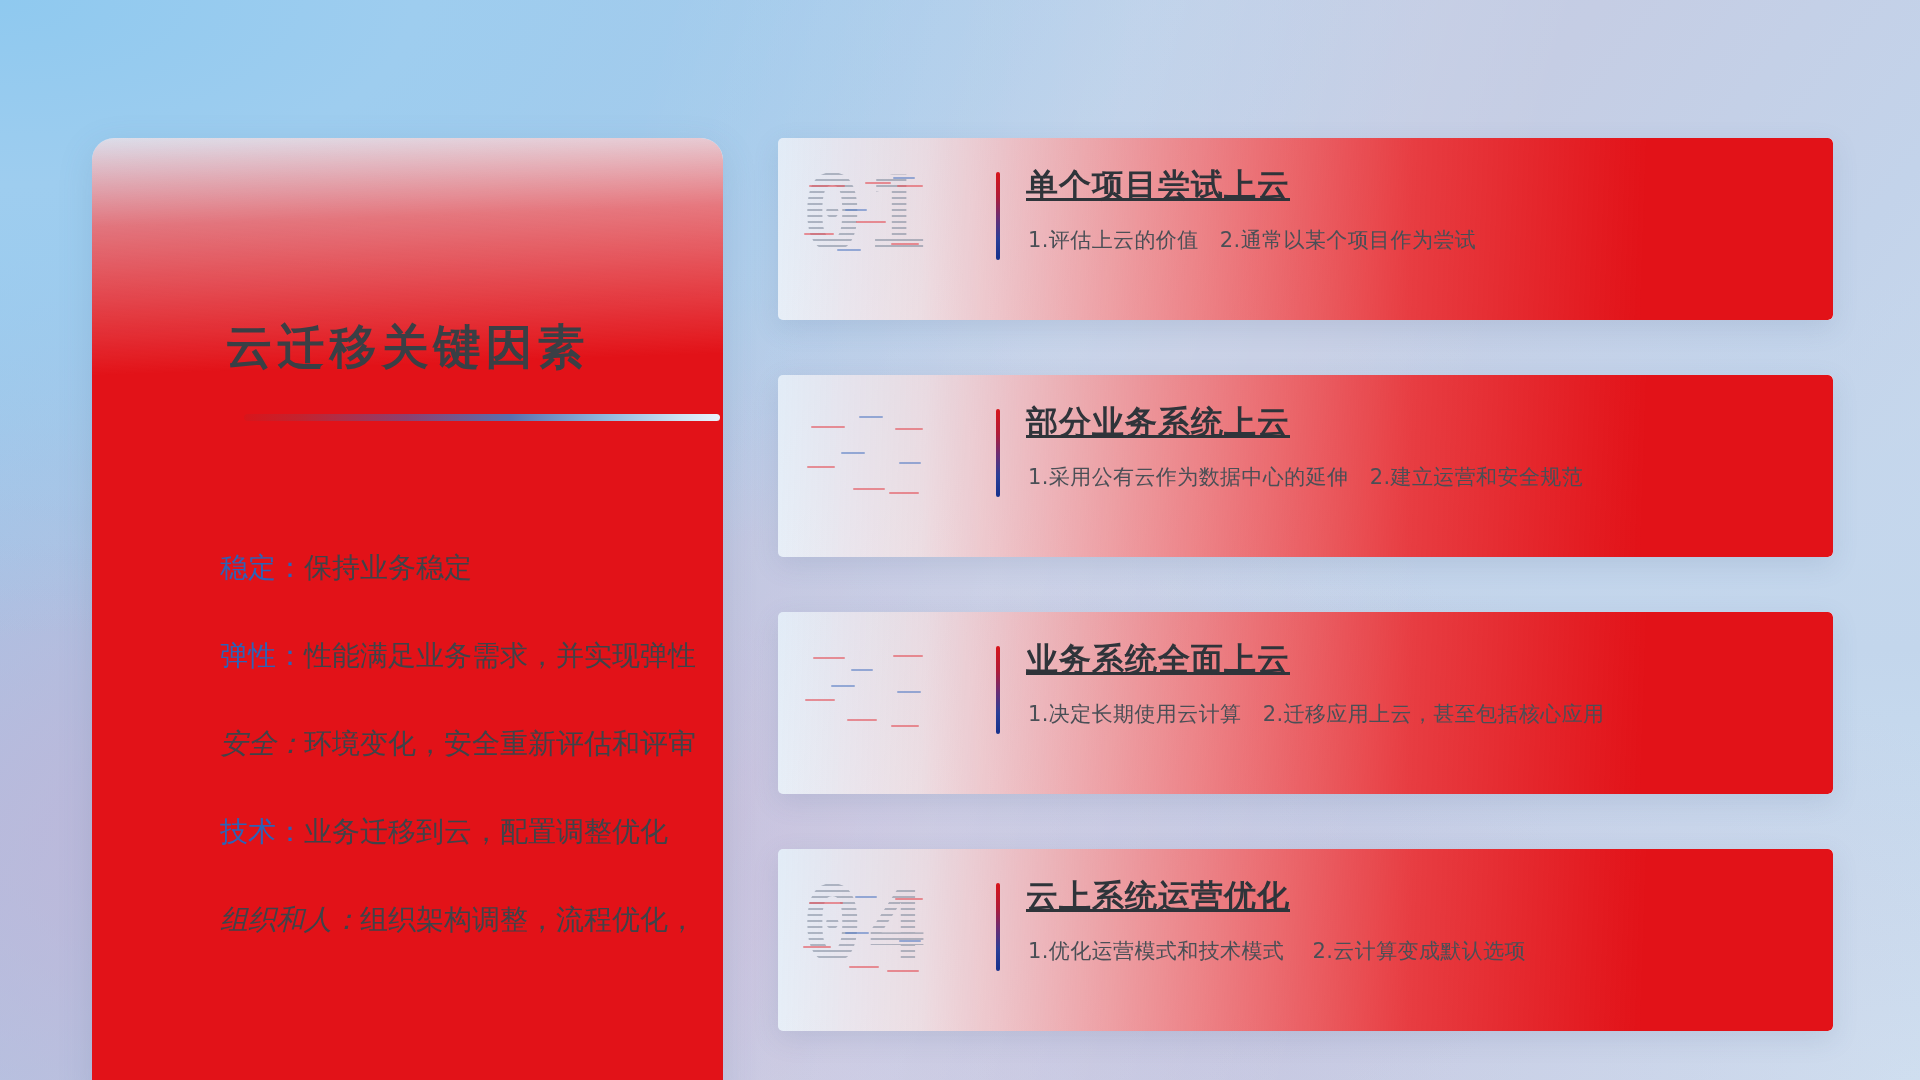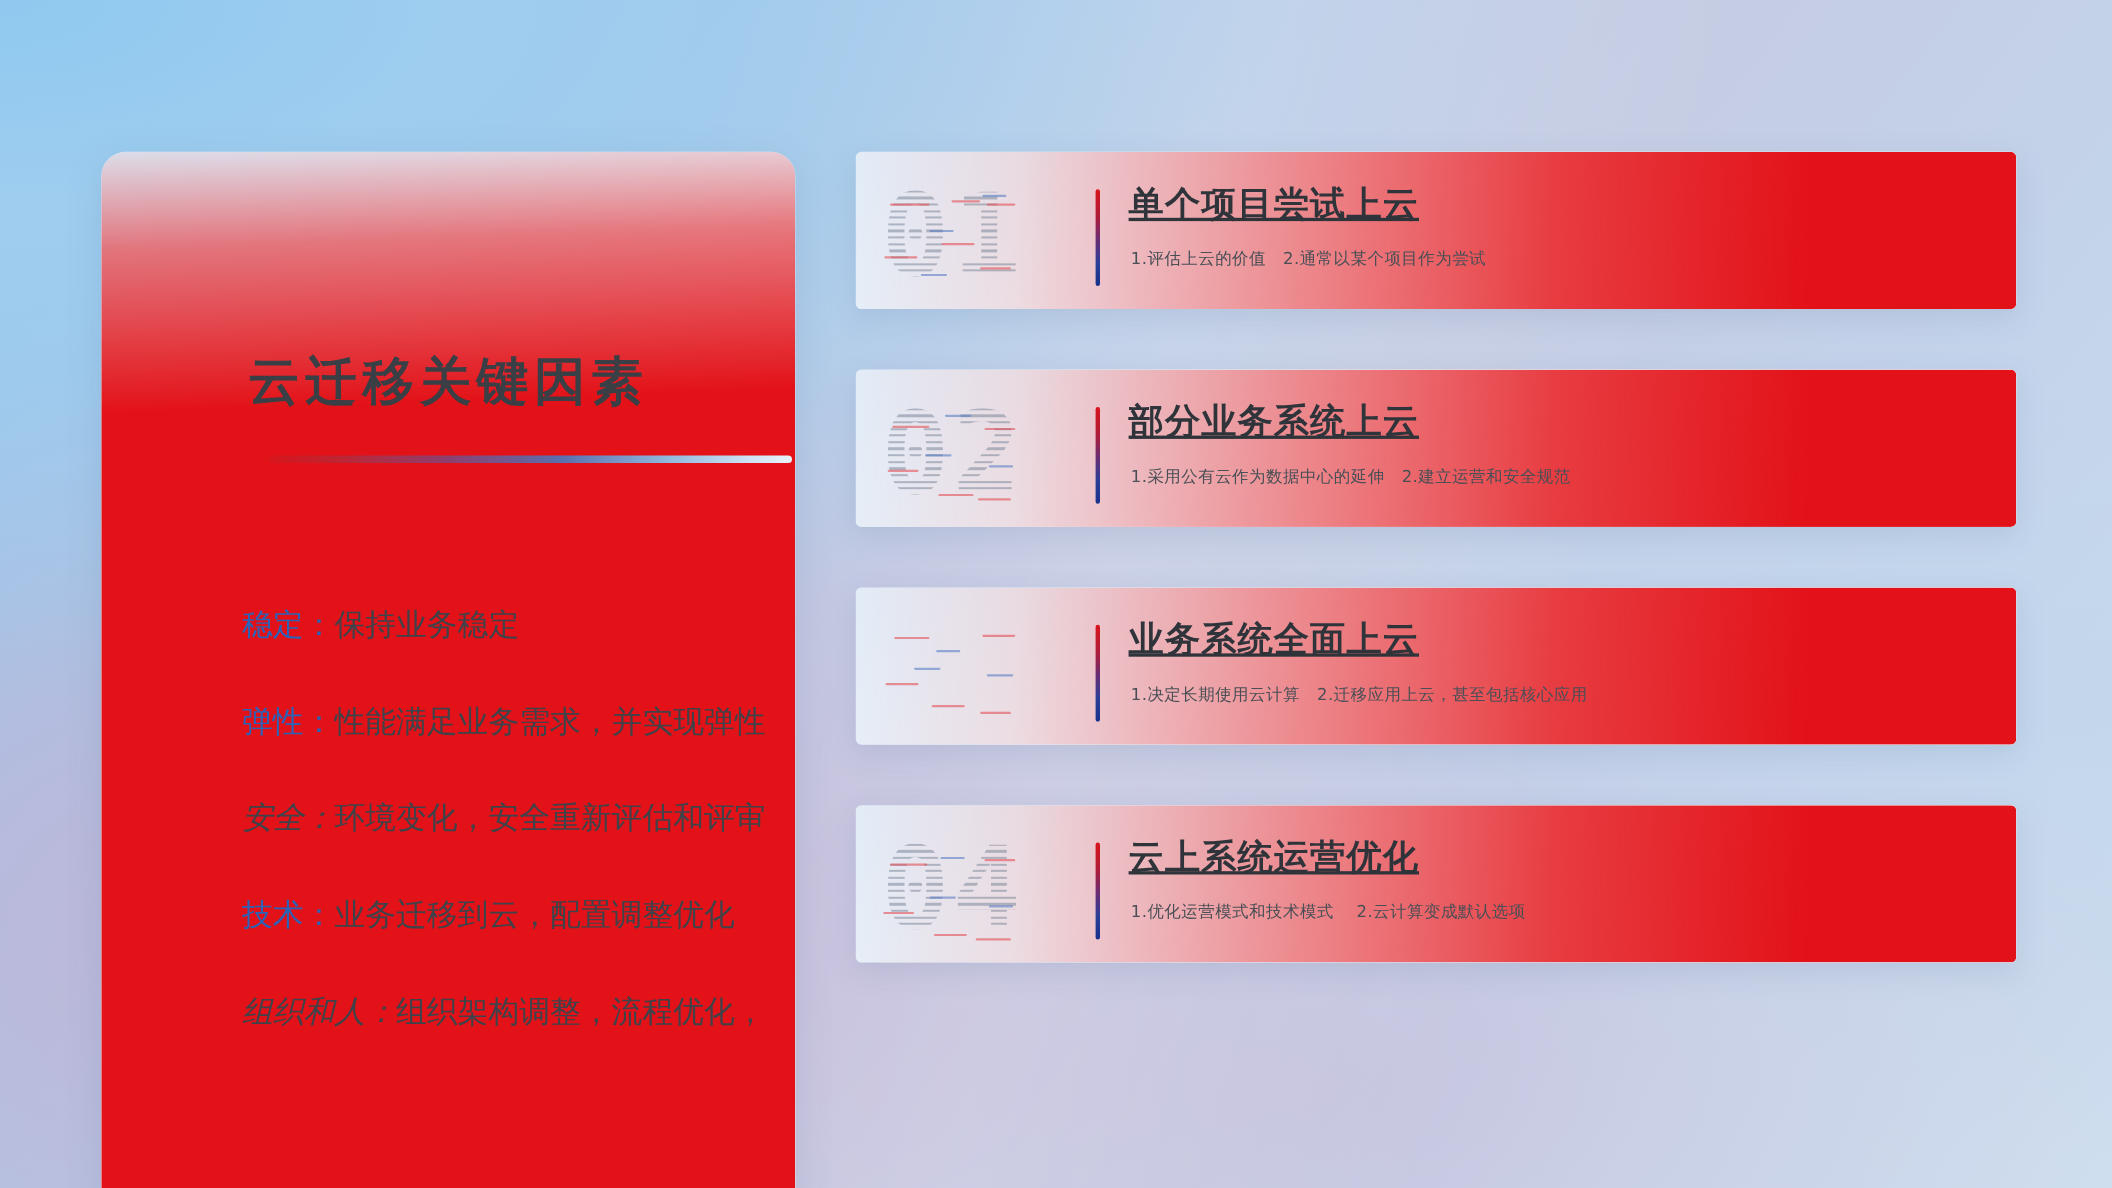--- a/index.html
+++ b/index.html
@@ -54,21 +54,21 @@
   }
   .li-row.tight{margin-bottom:58px;}
   .li-key{font-weight:400;}
   .li-key.blue{color:#2b63b8;}
   .li-key.gray{color:#3f4349;font-style:italic;}
   .li-val{color:#3f4349;}
 
   
   #cards{position:absolute;left:778px;top:138px;width:1055px;}
   .card{
-    position:relative;height:143px;margin-bottom:55px;border-radius:5px;
+    position:relative;height:182px;margin-bottom:55px;border-radius:5px;
     background:linear-gradient(118deg,#e2ecf7 0%,#eef4fa 20%,#f7fafd 42%,#ffffff 64%,#fdfeff 82%,#f6f9fd 100%);
     box-shadow:0 8px 26px rgba(80,110,150,0.15);
     overflow:hidden;
   }
   .card-border{
     position:absolute;inset:0;border-radius:5px;pointer-events:none;
     border:2.5px solid transparent;
     background:
       linear-gradient(#fff0,#fff0) padding-box,
       linear-gradient(92deg, rgba(226,18,24,0.00) 0%, rgba(226,18,24,0.10) 14%, rgba(226,18,24,0.42) 34%, rgba(226,18,24,0.82) 60%, #e21218 82%, #e21218 100%) border-box;
@@ -100,21 +100,21 @@
     background:linear-gradient(180deg,#d8151b 0%,#b01c38 28%,#6a2d74 52%,#2b3f97 76%,#17318c 100%);
   }
   .card-title{
     position:absolute;left:248px;top:26px;
     font-size:32px;font-weight:700;color:#2f343a;letter-spacing:1px;
     font-family:"DejaVu Sans","Liberation Sans",sans-serif;
     text-decoration:underline;
   }
   .card-sub{
     position:absolute;left:250px;top:88px;
-    font-size:15px;color:#4a4f56;letter-spacing:0.4px;white-space:pre;
+    font-size:21px;color:#4a4f56;letter-spacing:0.4px;white-space:pre;
     font-family:"DejaVu Sans","Liberation Sans",sans-serif;
   }
 </style>
 </head>
 <body>
 
 <div id="bg">
   <div id="bg-sheen"></div>
 </div>
 
@@ -158,21 +158,20 @@
       <div class="acc r" style="left:96px;top:30px;width:26px;"></div>
       <div class="acc r" style="left:90px;top:88px;width:28px;"></div>
     </div>
     <div class="card-bar"></div>
     <div class="card-title">单个项目尝试上云</div>
     <div class="card-sub">1.评估上云的价值   2.通常以某个项目作为尝试</div>
   </div>
 
   <div class="card">
     <div class="card-border"></div>
-    <div class="card-num"><span>02</span></div>
     <div class="card-num-accents">
       <div class="acc r" style="left:10px;top:34px;width:34px;"></div>
       <div class="acc b" style="left:58px;top:24px;width:24px;"></div>
       <div class="acc r" style="left:6px;top:74px;width:28px;"></div>
       <div class="acc b" style="left:40px;top:60px;width:24px;"></div>
       <div class="acc r" style="left:52px;top:96px;width:32px;"></div>
       <div class="acc r" style="left:94px;top:36px;width:28px;"></div>
       <div class="acc b" style="left:98px;top:70px;width:22px;"></div>
       <div class="acc r" style="left:88px;top:100px;width:30px;"></div>
     </div>

